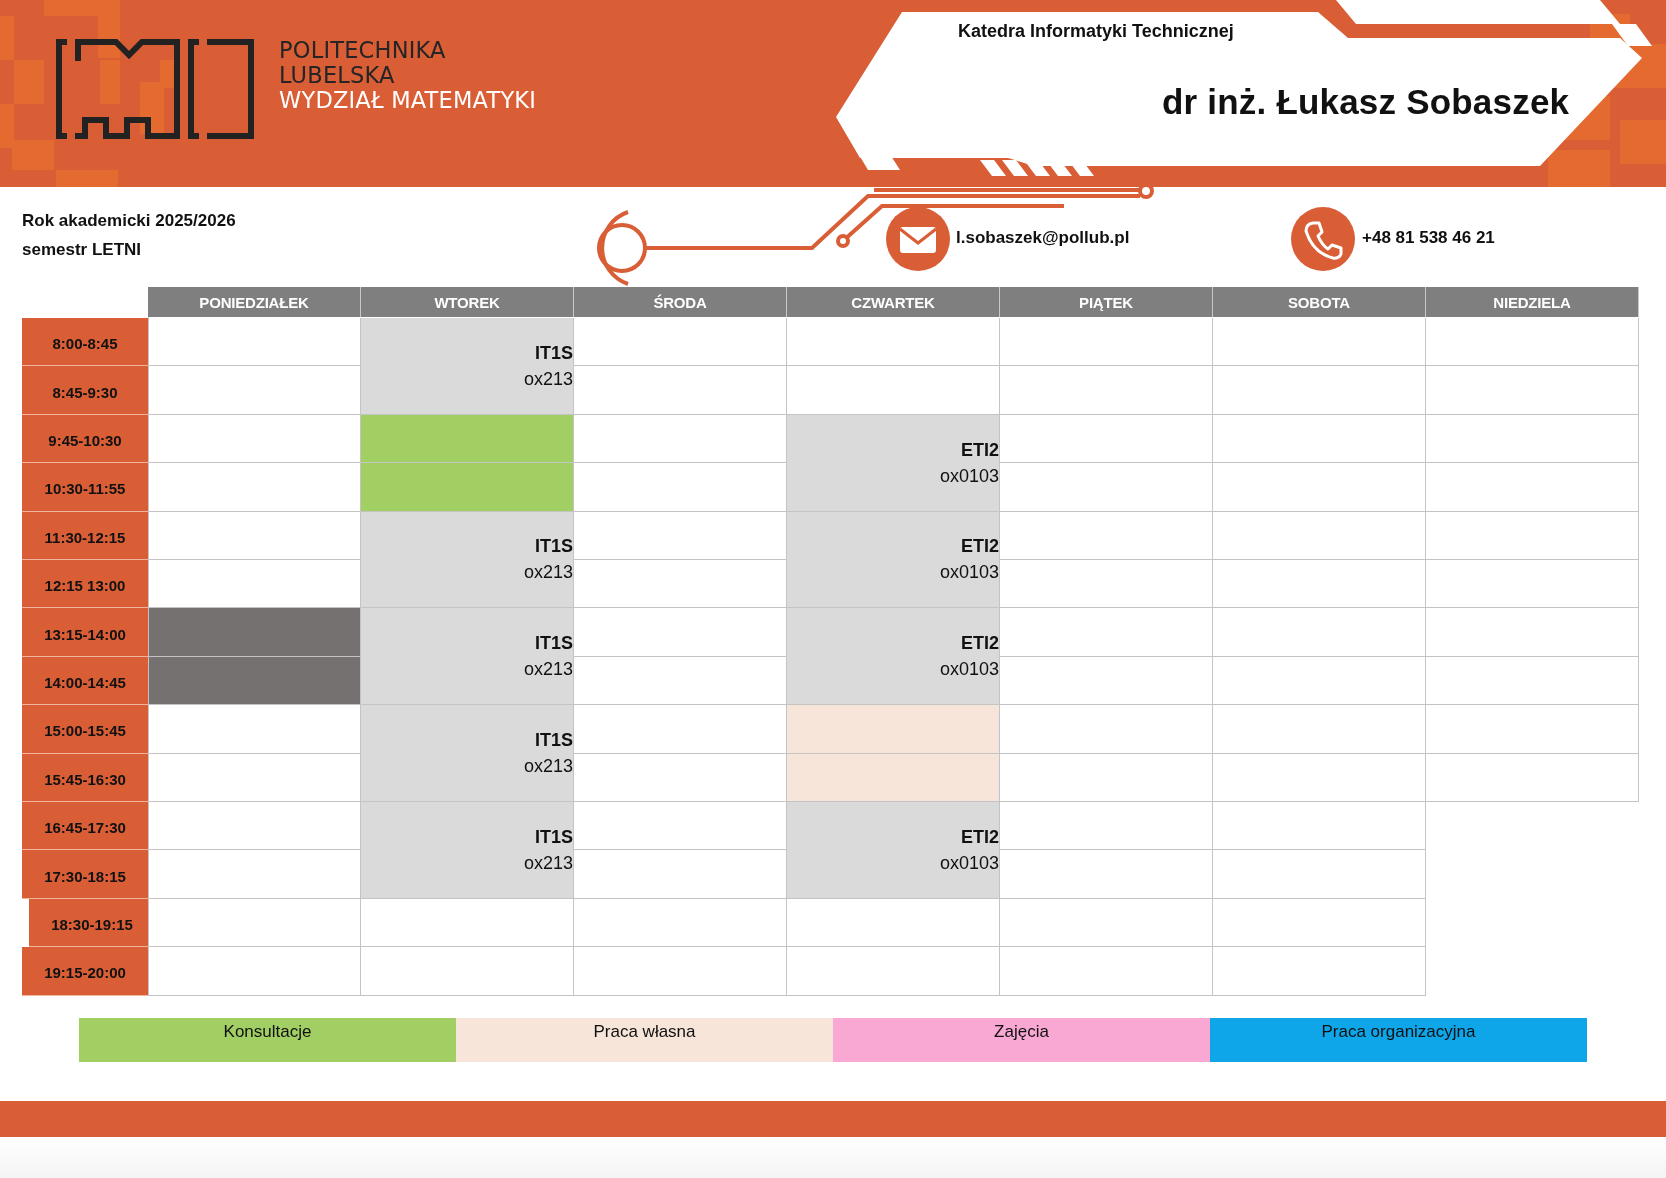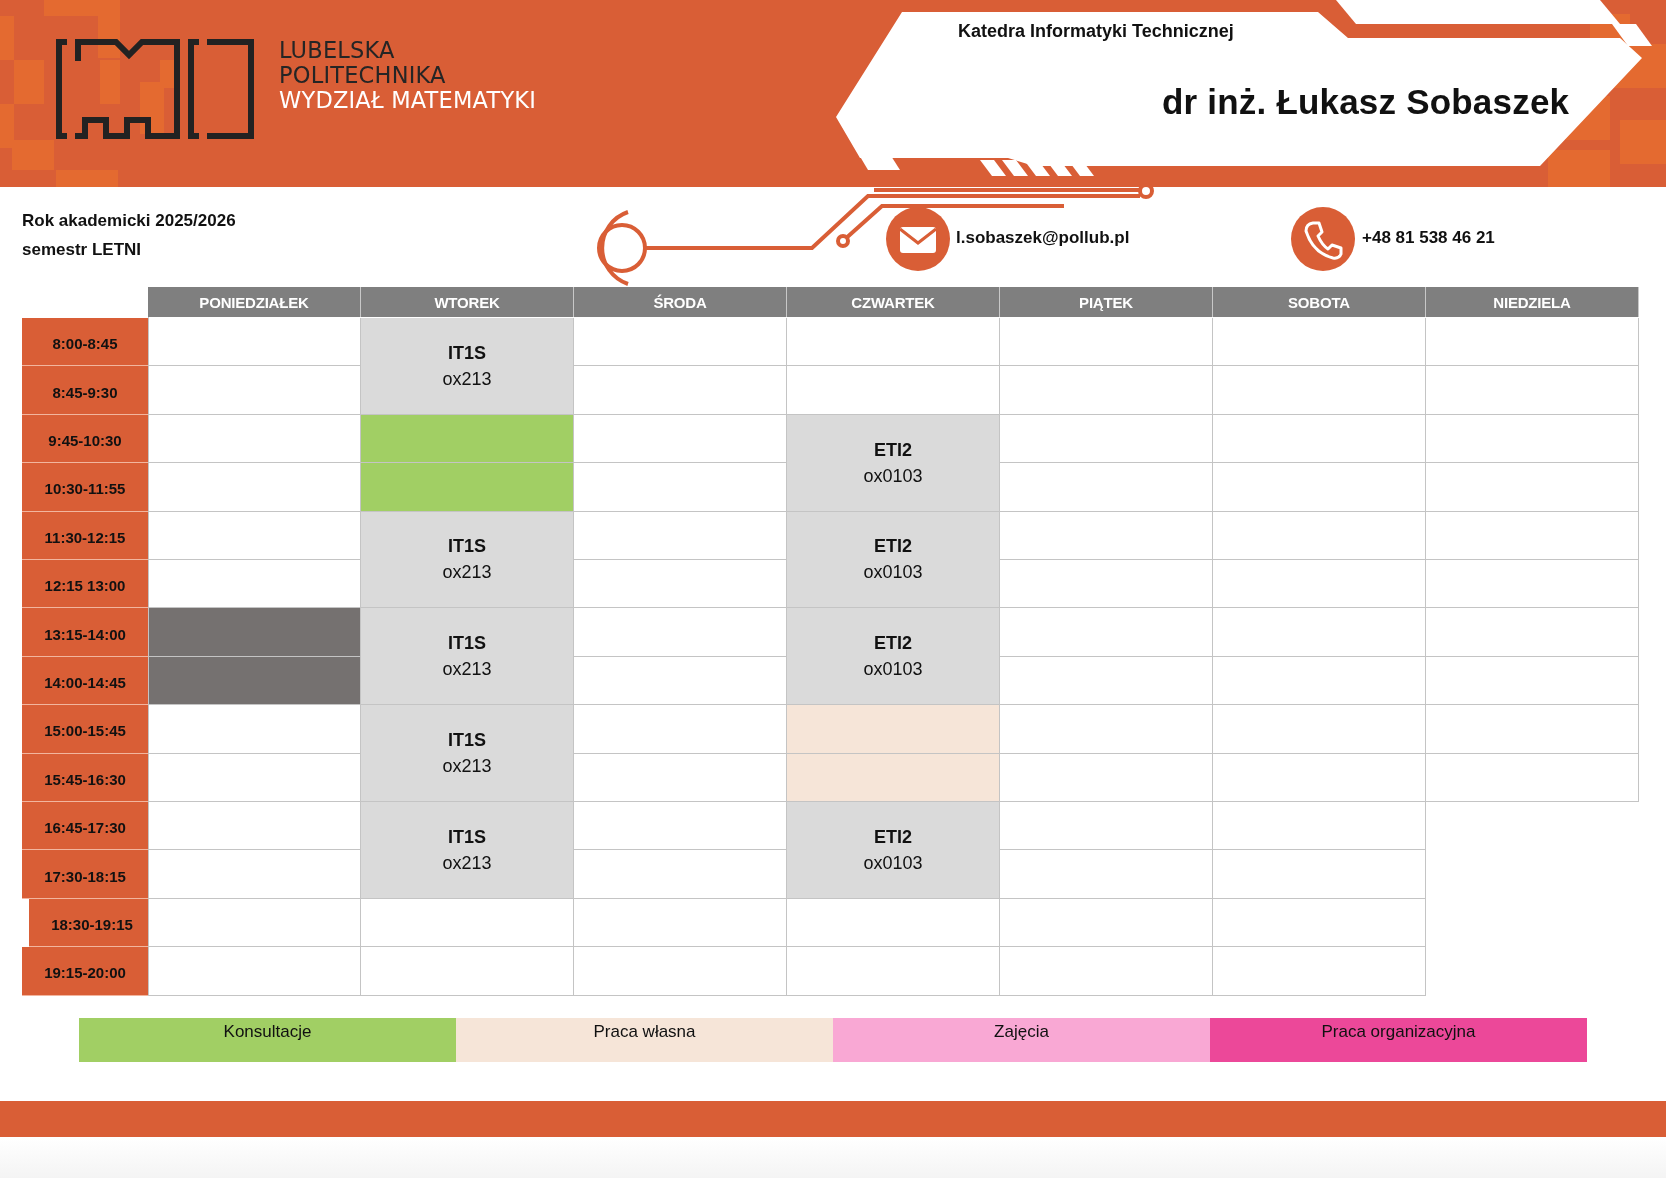--- a/index.html
+++ b/index.html
@@ -23,21 +23,21 @@
   .semester-label { position: absolute; left: 22px; top: 240px; font-size: 17px; font-weight: bold; }
   .contact-icon { position: absolute; width: 64px; height: 64px; border-radius: 50%; background: #d95e36; }
   .contact-text { position: absolute; font-size: 17px; font-weight: bold; }
 
   
   .schedule { position: absolute; left: 22px; top: 287px; }
   .grid { position: relative; width: 1620px; height: 710px; }
   .day-head { position: absolute; top: 0; height: 30px; background: #7f7f7f; color: #fff; font-weight: bold; font-size: 15px; text-align: center; line-height: 32px; border-right: 1px solid #c8c8c8; letter-spacing: -0.2px; }
   .time-cell { position: absolute; left: 0; width: 126px; background: #d95e36; color: #111; font-weight: bold; font-size: 15px; text-align: center; border-bottom: 1px solid #f2b59e; display: flex; align-items: center; justify-content: center; padding-top: 4px; }
   .cell { position: absolute; background: #ffffff; border-right: 1px solid #c4c4c4; border-bottom: 1px solid #c4c4c4; }
-  .block { position: absolute; border-right: 1px solid #c4c4c4; border-bottom: 1px solid #c4c4c4; display: flex; flex-direction: column; align-items: center; justify-content: center; text-align: center; }
+  .block { position: absolute; border-right: 1px solid #c4c4c4; border-bottom: 1px solid #c4c4c4; display: flex; flex-direction: column; align-items: flex-end; justify-content: center; text-align: center; }
   .block .group { font-weight: bold; font-size: 18px; line-height: 26px; }
   .block .room { font-size: 18px; line-height: 26px; }
   .lead-line { position: absolute; left: 126px; top: 30px; width: 1px; background: #c4c4c4; }
 
   
   .legend { position: absolute; left: 79px; top: 1018px; height: 44px; display: flex; }
   .legend-item { width: 377px; height: 44px; font-size: 17px; text-align: center; padding-top: 4px; }
 
   
   .footer-band { position: absolute; left: 0; top: 1101px; width: 1666px; height: 36px; background: #d95e36; }
@@ -71,22 +71,22 @@
     <g fill="none" stroke="#222" stroke-width="6" stroke-linecap="square">
       <path d="M8 4 H3 V98 H8"></path>
       <path d="M22 4 H60 L73 17 L86 4 H121 V98 H92 V82 H71 V98 H50 V82 H29 V98 H22"></path>
       <path d="M22 4 V20"></path>
       <path d="M140 4 H135 V98 H140"></path>
       <path d="M154 4 H195 V98 H154"></path>
     </g>
   </svg>
 
   <div class="uni-text">
+    <div class="dark">POLITECHNIKA</div>
     <div class="dark">LUBELSKA</div>
-    <div class="dark">POLITECHNIKA</div>
     <div class="light">WYDZIAŁ MATEMATYKI</div>
   </div>
 </div>
 
 <svg class="header-right-svg" width="1666" height="200">
 
   <polygon points="902,12 1318,12 1348,38 1620,38 1642,58 1540,166 1034,166 1008,158 860,158 836,117" fill="#ffffff"></polygon>
 
   <polygon points="1340,0 1630,0 1666,34 1666,58 1648,58" fill="#ffffff" opacity="0"></polygon>
   <polygon points="1336,0 1600,0 1620,24 1356,24" fill="#ffffff"></polygon>
@@ -272,17 +272,17 @@
         <div class="room">ox0103</div>
       </div>
       <div class="lead-line" style="height: 677.6px;"></div>
     </div>
 </div>
 
 <div class="legend" id="legend">
     <div class="legend-item" style="background: rgb(161, 207, 100);">Konsultacje</div>
     <div class="legend-item" style="background: rgb(246, 229, 216);">Praca własna</div>
     <div class="legend-item" style="background: #f9a8d4;">Zajęcia</div>
-    <div class="legend-item" style="background: #ec4899;">Praca organizacyjna</div>
+    <div class="legend-item" style="background: #0ea5e9;">Praca organizacyjna</div>
   </div>
 
 <div class="footer-band"></div>
 <div class="footer-fade"></div>
 
 </body></html>

